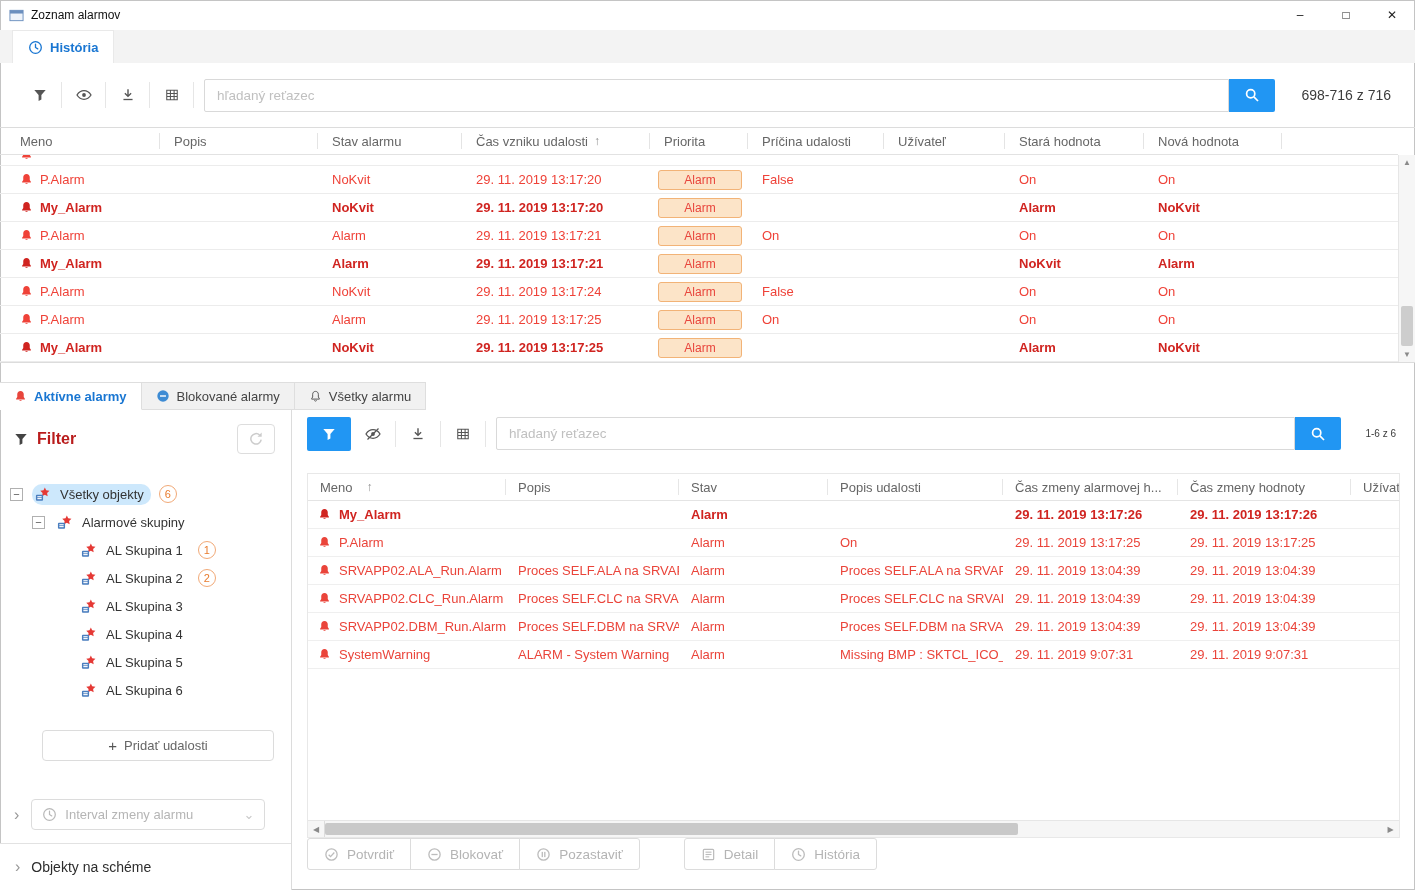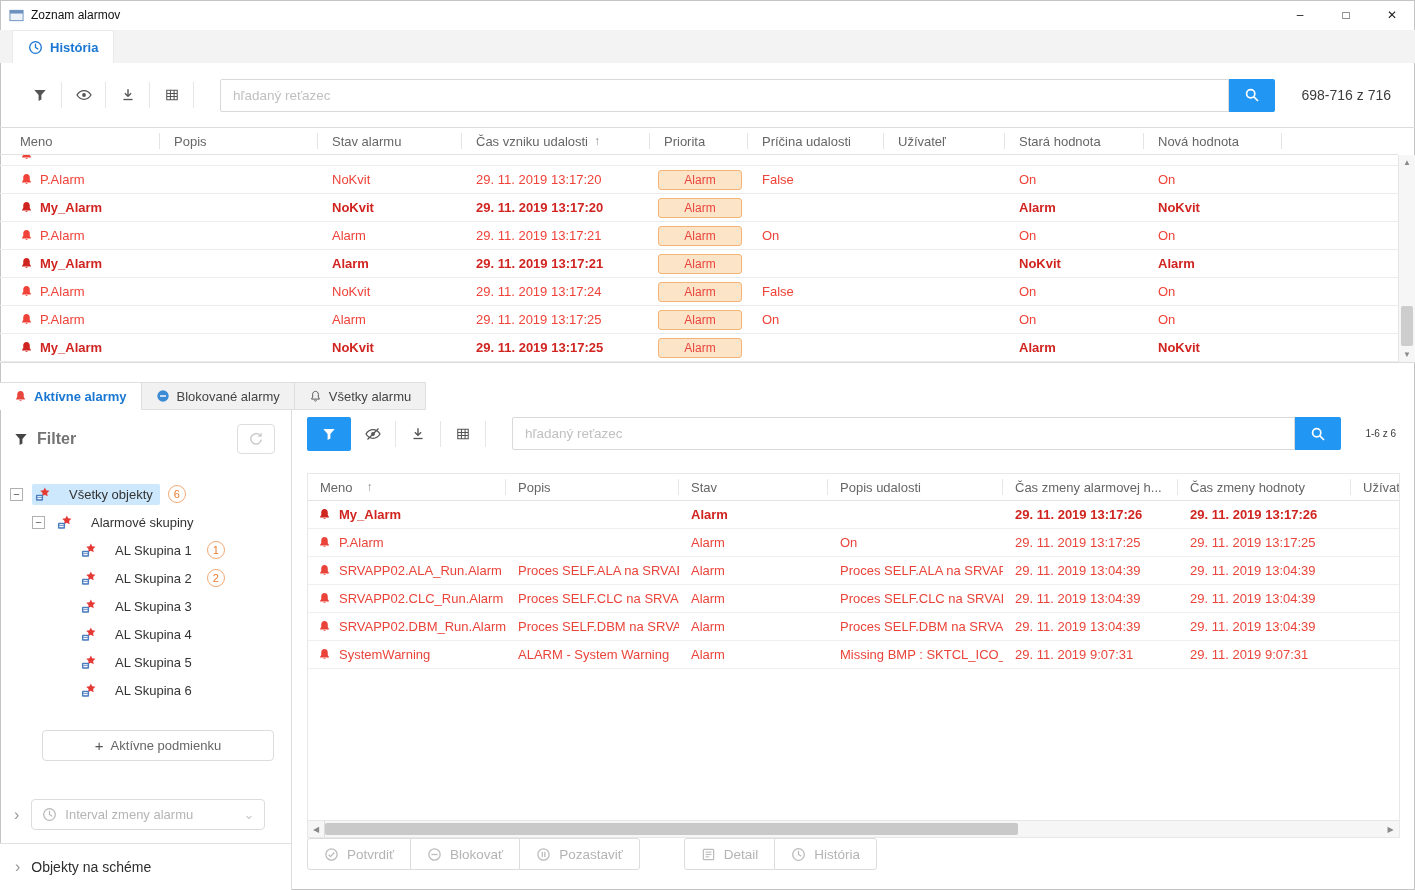--- a/index.html
+++ b/index.html
@@ -17,21 +17,21 @@
 
 
 .tabstrip1{height:33px;background:#f3f3f3;display:flex;flex-shrink:0}
 .tab1{margin-left:12px;padding:0 15px;background:#fff;border:1px solid #e9e9e9;border-bottom:none;display:flex;align-items:center;gap:7px;color:#1976d2;font-weight:bold;font-size:13px}
 .tab1 .ic{color:#1976d2}
 
 
 .toolbar1{height:64px;display:flex;align-items:center;padding:0 18px;flex-shrink:0}
 .tgroup{display:flex;align-items:center;height:26px}
 .tbtn{width:44px;height:26px;display:flex;align-items:center;justify-content:center;color:#555;border-right:1px solid #e6e6e6;background:#fff}
-.searchwrap{flex:1;display:flex;margin-left:26px;height:33px;min-width:0}
+.searchwrap{flex:1;display:flex;margin-left:10px;height:33px;min-width:0}
 .searchwrap input{flex:1;border:1px solid #d9d9d9;border-radius:2px 0 0 2px;padding:0 12px;font-size:13.5px;color:#333;outline:none;min-width:0}
 .searchwrap input::placeholder{color:#c0c0c0}
 .sbtn{width:46px;background:#2196f3;color:#fff;display:flex;align-items:center;justify-content:center;border:none;border-radius:0 2px 2px 0;flex-shrink:0}
 .count{margin-left:26px;margin-right:6px;font-size:14px;color:#3c3c3c;white-space:nowrap}
 
 
 .htable{position:relative;border-top:1px solid #dcdcdc;border-bottom:1px solid #dcdcdc;flex-shrink:0}
 .hthead{display:flex;height:27px;align-items:center;border-bottom:1px solid #e2e2e2;color:#666;margin-right:17px}
 .hthead .hc{display:flex;align-items:center;height:16px;border-right:1px solid #e4e4e4;padding-left:14px;font-size:13px;white-space:nowrap;overflow:hidden}
 .hthead .hc.c-meno{padding-left:20px}
@@ -70,27 +70,27 @@
 .ic-bell-red{color:#e8453c}.ic-blocked{color:#3d8bd4}.ic-bell-out{color:#555}
 
 
 .main{flex:1;display:flex;min-height:0}
 .left{width:292px;border-right:1px solid #dcdcdc;position:relative;flex-shrink:0}
 .right{flex:1;display:flex;flex-direction:column;min-width:0}
 
 
 .fhead{display:flex;align-items:center;padding:14px 16px 0 14px}
 .fhead .funnel-dark{color:#444;display:flex}
-.ftitle{margin-left:9px;font-size:16px;font-weight:bold;color:#737373}
+.ftitle{margin-left:9px;font-size:16px;font-weight:bold;color:#b91c1c}
 .refresh{margin-left:auto;width:38px;height:30px;border:1px solid #ddd;border-radius:4px;display:flex;align-items:center;justify-content:center;color:#ccc;background:#fff}
 .tree{margin-top:26px}
 .tree-row{height:28px;display:flex;align-items:center}
 .lvl0{padding-left:10px}.lvl1{padding-left:32px}.lvl2{padding-left:78px}
 .expander{width:13px;height:13px;border:1px solid #b0b0b0;display:inline-flex;align-items:center;justify-content:center;font-size:11px;line-height:1;color:#555;margin-right:9px;background:#fff;flex-shrink:0}
-.titem{display:inline-flex;align-items:flex-start;gap:19px;padding:3px 7px 3px 3px;border-radius:2px}
+.titem{display:inline-flex;align-items:flex-start;gap:10px;padding:3px 7px 3px 3px;border-radius:10px}
 .titem.sel{background:#cde8fc}
 .gicon{display:inline-flex;flex-shrink:0}
 .tlabel{font-size:13px;color:#333;white-space:nowrap}
 .tbadge{margin-left:8px;width:18px;height:18px;border:1px solid #f1a977;border-radius:50%;display:inline-flex;align-items:center;justify-content:center;color:#e87b2e;font-size:11px;background:#fff;flex-shrink:0}
 .addcond{margin:26px 0 0 42px;width:232px;height:31px;border:1px solid #dcdcdc;border-radius:4px;background:#fff;display:flex;align-items:center;justify-content:center;gap:7px;color:#666;font-size:13px}
 .addcond .plus{font-size:15px;color:#555}
 .intrvl{margin-top:38px;display:flex;align-items:center;padding-left:14px}
 .chev{color:#999;font-size:16px;line-height:1}
 .intbox{margin-left:12px;width:234px;height:31px;border:1px solid #dcdcdc;border-radius:4px;display:flex;align-items:center;gap:8px;padding:0 10px;color:#b5b5b5;background:#fff}
 .intbox .clockg{color:#b8b8b8;display:flex}
@@ -550,21 +550,21 @@
                 <rect x="2.5" y="9.8" width="4.6" height="1.2" fill="#fff"></rect>
                 <rect x="2.5" y="11.8" width="4.6" height="1.2" fill="#fff"></rect>
               </svg>
             </span>
             <span class="tlabel">AL Skupina 6</span>
           </span>
         </div>
       </div>
     <div class="addcond">
       <span class="plus">+</span>
-      <span>Aktívne podmienku</span>
+      <span>Pridať udalosti</span>
     </div>
     <div class="intrvl">
       <span class="chev">›</span>
       <div class="intbox">
         <span class="clockg">
             <svg width="15" height="15" viewBox="0 0 16 16">
               <circle cx="8" cy="8" r="6.2" fill="none" stroke="currentColor" stroke-width="1.3"></circle>
               <path d="M8 4.4V8l2.4 1.5" fill="none" stroke="currentColor" stroke-width="1.3" stroke-linecap="round"></path>
             </svg>
           </span>

